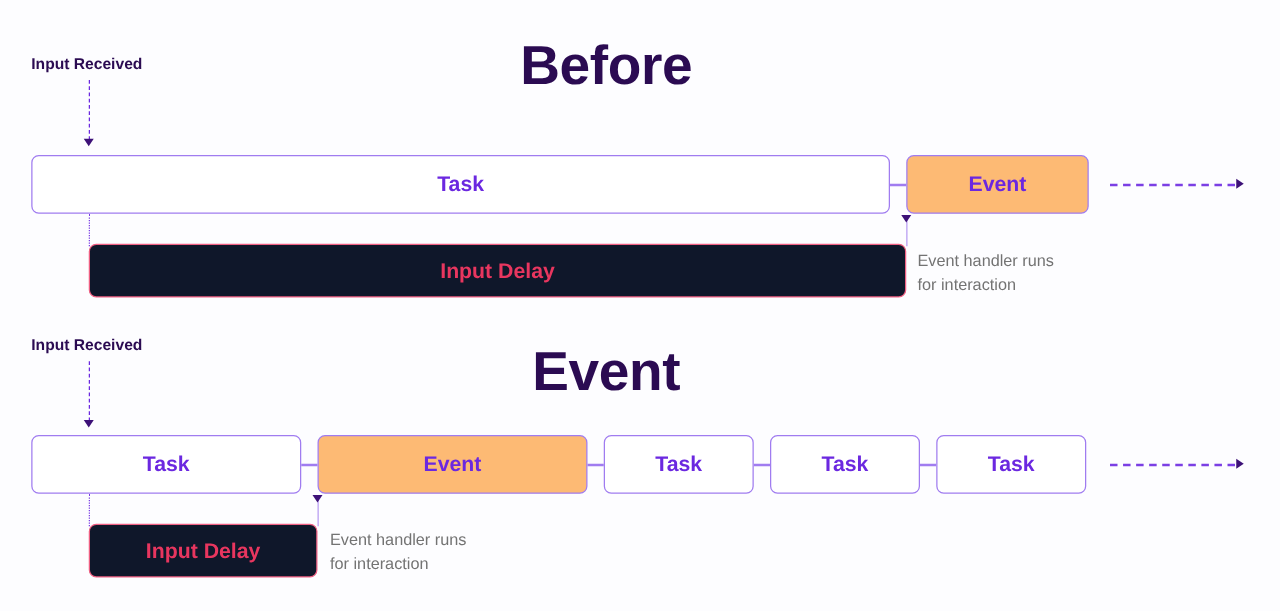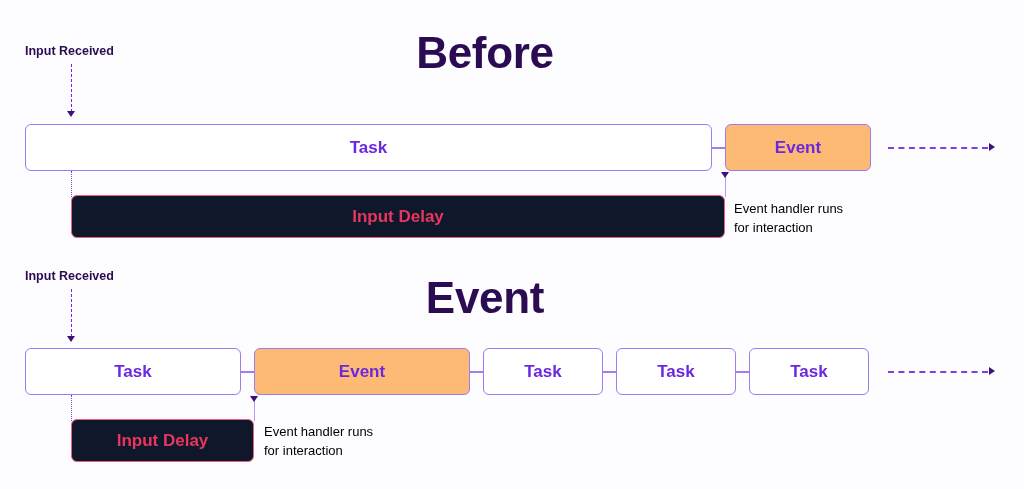--- a/index.html
+++ b/index.html
@@ -36,21 +36,21 @@
   .caption {
     font-size: 12.5px;
     font-weight: 700;
     color: #2b0b52;
     white-space: nowrap;
     line-height: 19px;
   }
   .annotation {
     font-size: 13px;
     font-weight: 500;
-    color: #000000;
+    color: #737373;
     line-height: 19px;
     white-space: nowrap;
   }
 
   
   .box {
     border: 1.6px solid #a07cf0;
     border-radius: 6px;
     background: #ffffff;
     display: flex;

